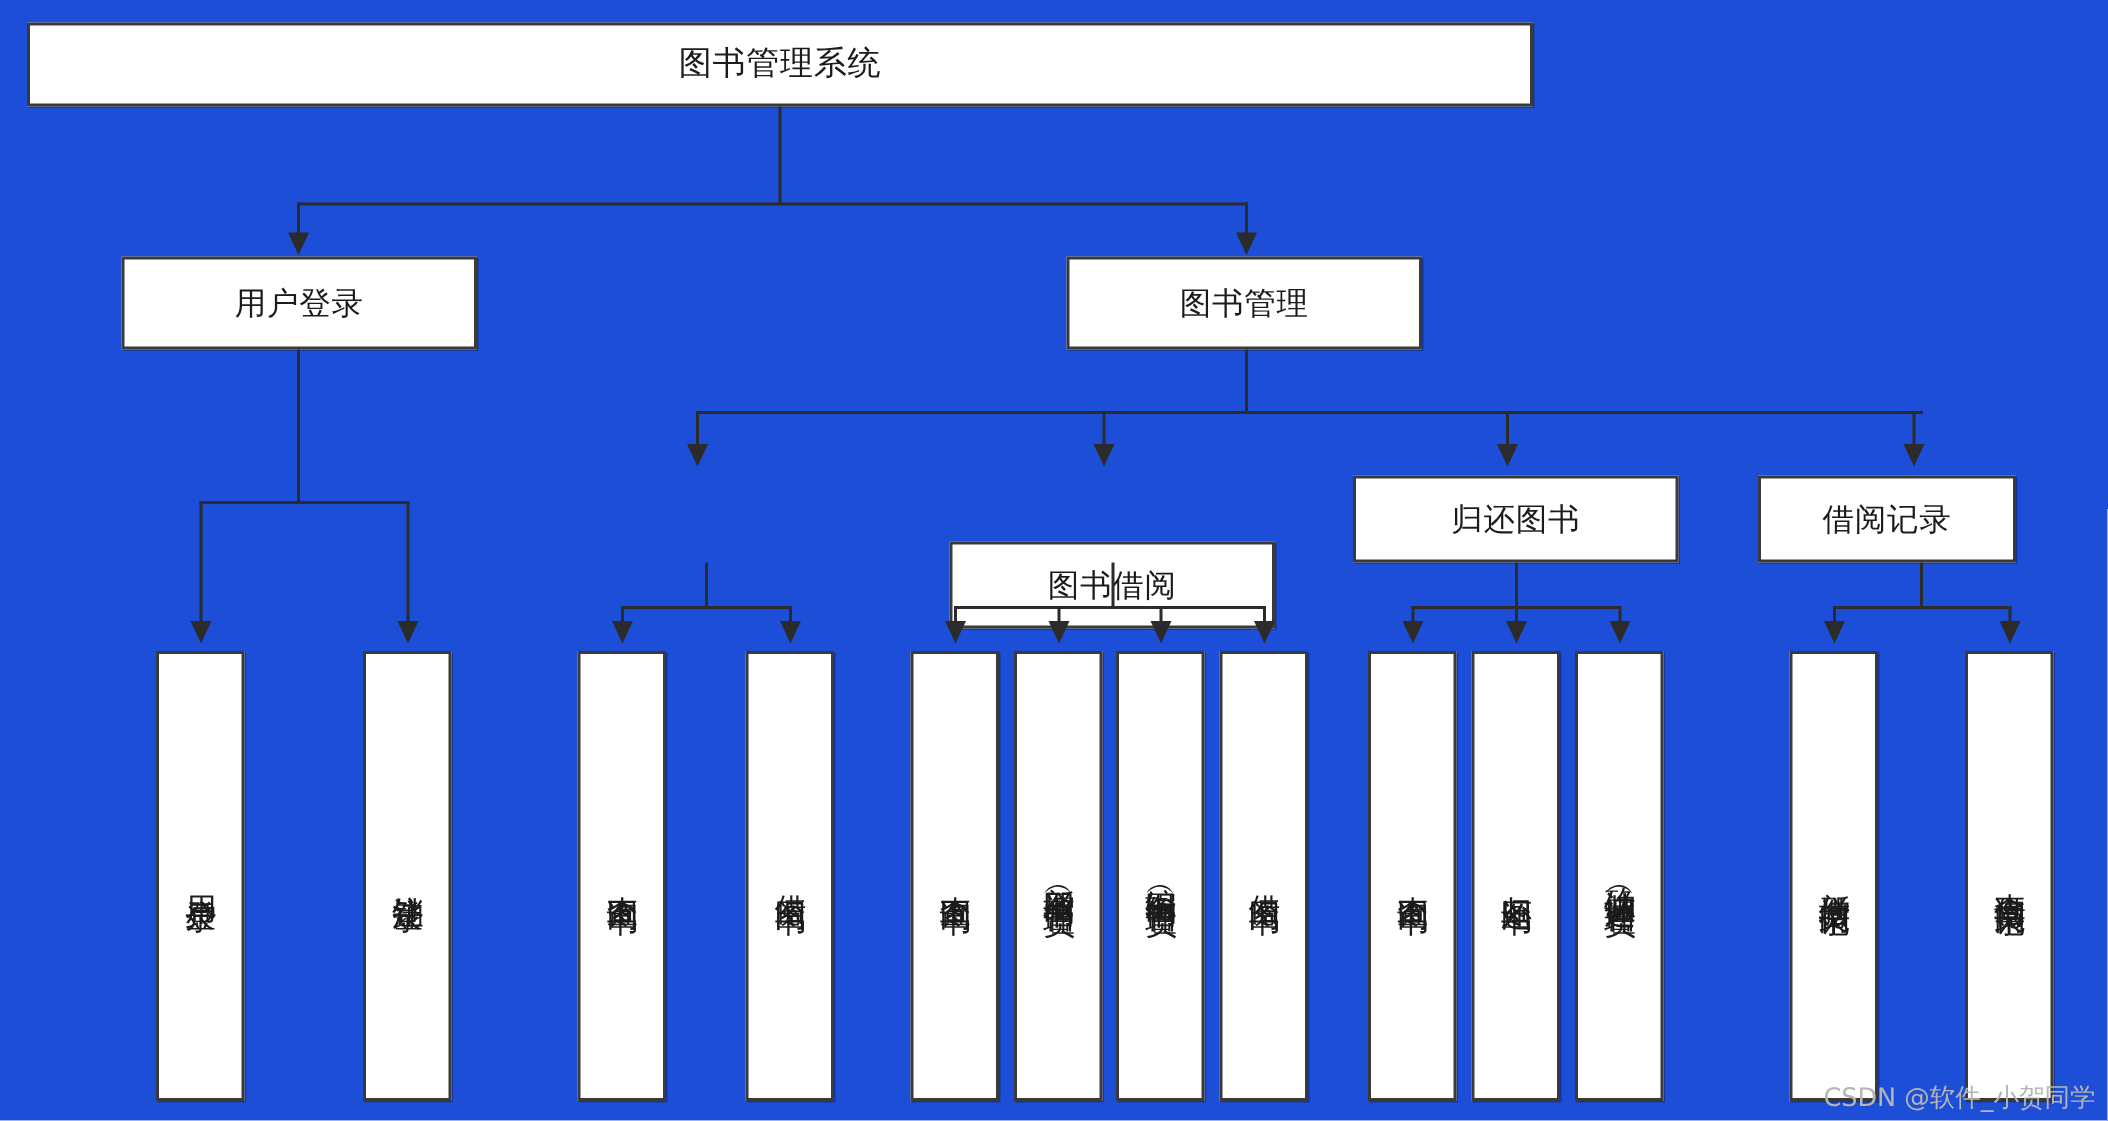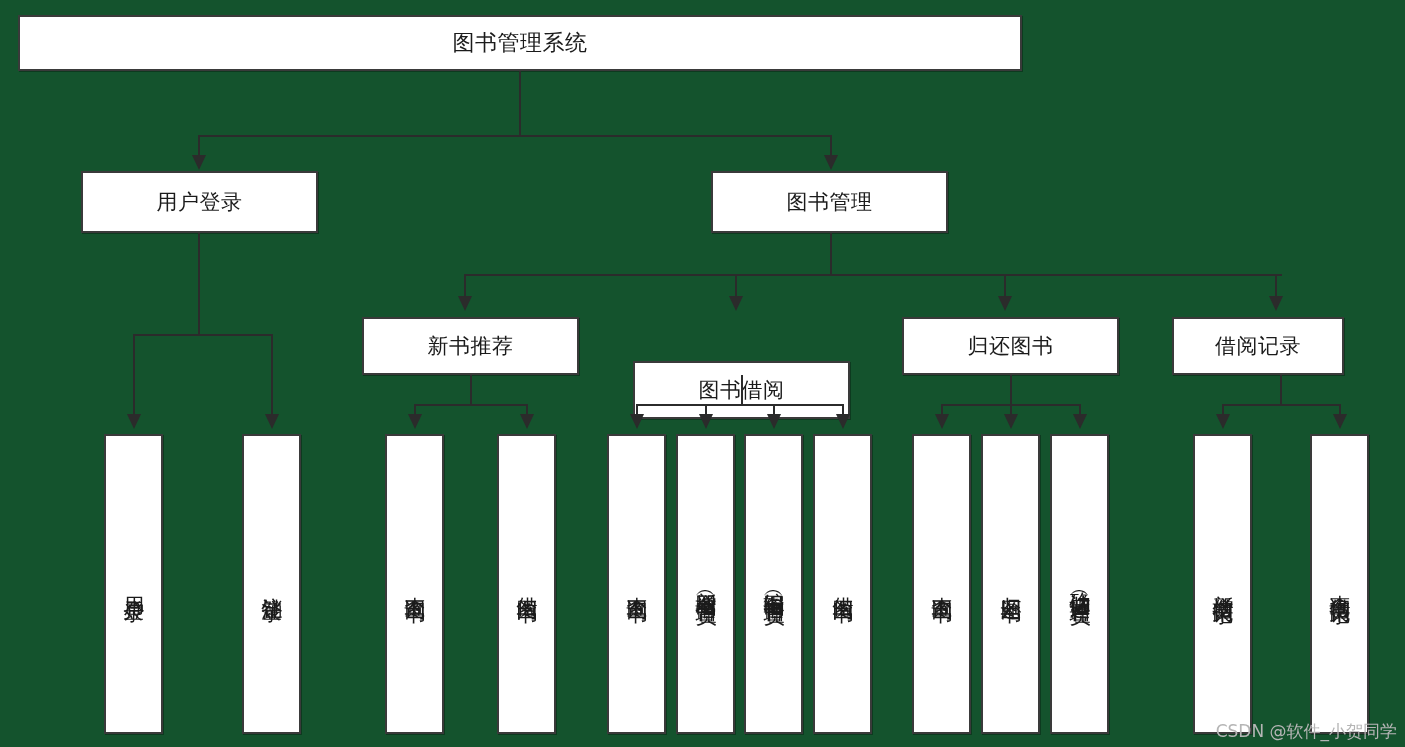--- a/index.html
+++ b/index.html
@@ -4,21 +4,21 @@
 <style>
   html, body {
     margin: 0;
     padding: 0;
     background: #ffffff;
   }
   #canvas {
     position: relative;
     width: 1405px;
     height: 747px;
-    background: #14532d;
+    background: #1d4ed8;
     font-family: "DejaVu Sans", "Liberation Sans", sans-serif;
     overflow: hidden;
   }
   .node {
     position: absolute;
     box-sizing: border-box;
     background: #ffffff;
     border: 2px solid #3a3a3a;
     box-shadow: 1px 1px 0 rgba(0,0,0,0.30);
     display: flex;
@@ -109,23 +109,20 @@
   <div class="hline" style="left:464px; top:274px; width:818px;"></div>
   <div class="vline" style="left:464px; top:274px; height:26px;"></div>
   <div class="arrow" style="left:458px; top:296px;"></div>
   <div class="vline" style="left:735px; top:274px; height:26px;"></div>
   <div class="arrow" style="left:729px; top:296px;"></div>
   <div class="vline" style="left:1004px; top:274px; height:26px;"></div>
   <div class="arrow" style="left:998px; top:296px;"></div>
   <div class="vline" style="left:1275px; top:274px; height:26px;"></div>
   <div class="arrow" style="left:1269px; top:296px;"></div>
 
-  <div class="node" style="left:362px; top:317px; width:217px; height:58px;">
-    <span class="label">新书推荐</span>
-  </div>
   <div class="node" style="left:633px; top:317px; width:217px; height:58px;margin-top:44px;">
     <span class="label">图书借阅</span>
   </div>
   <div class="node" style="left:902px; top:317px; width:217px; height:58px;">
     <span class="label">归还图书</span>
   </div>
   <div class="node" style="left:1172px; top:317px; width:172px; height:58px;">
     <span class="label">借阅记录</span>
   </div>
 

